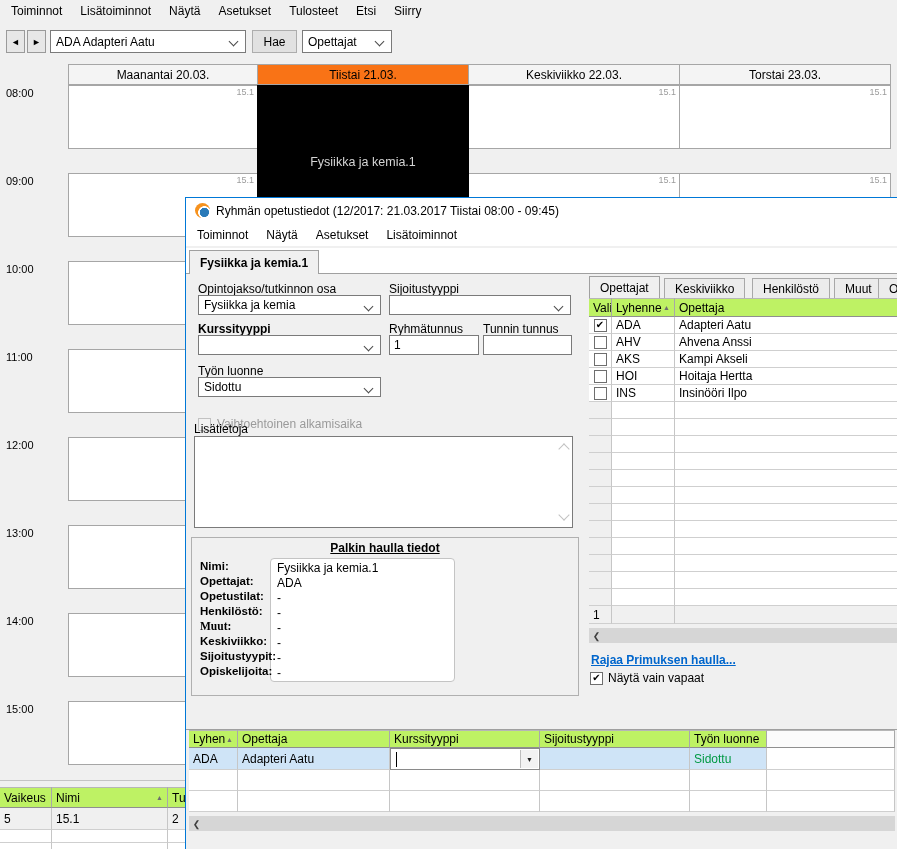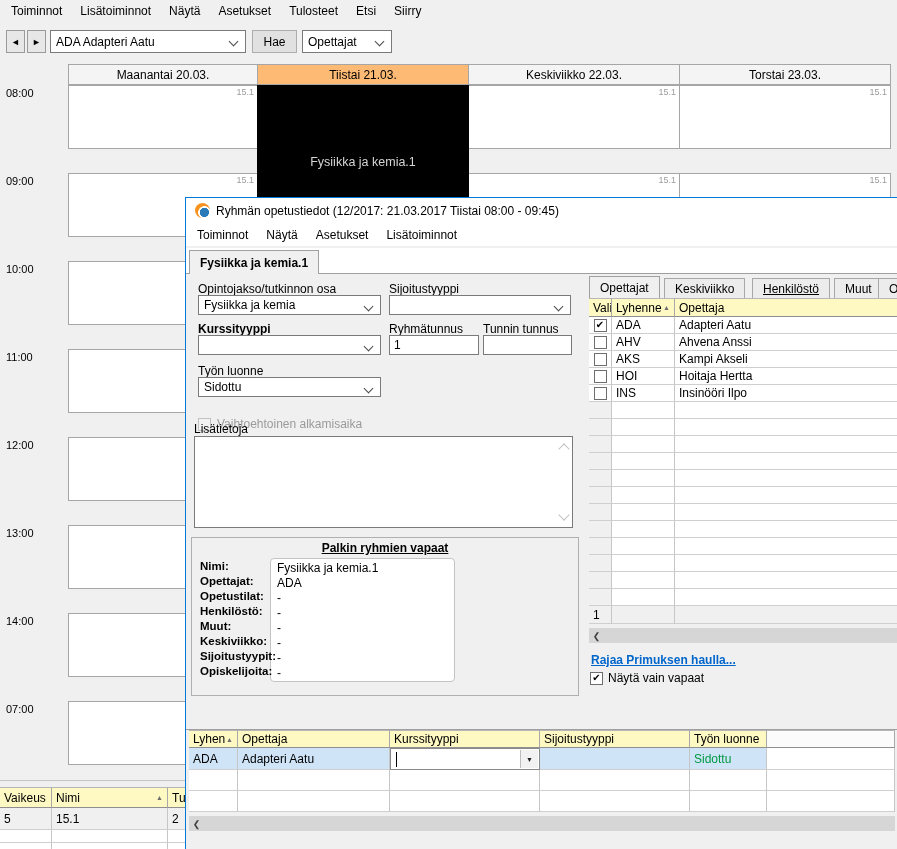--- a/index.html
+++ b/index.html
@@ -22,28 +22,28 @@
     display:flex;align-items:center;padding:0 20px 0 5px;white-space:nowrap;overflow:hidden;}
   .chev{position:absolute;right:8px;top:7px;width:6px;height:6px;
     border-right:1.5px solid #4a4a4a;border-bottom:1.5px solid #4a4a4a;transform:rotate(45deg);}
   .tin{position:absolute;background:#fff;border:1px solid #7a7a7a;box-sizing:border-box;
     display:flex;align-items:center;padding:0 4px;}
   .flabel{position:absolute;white-space:nowrap;}
   .flabel.bold{font-weight:bold;}
   
   .day-head{position:absolute;top:64px;height:21px;background:#f4f4f4;border:1px solid #a6a6a6;
     box-sizing:border-box;display:flex;align-items:center;justify-content:center;}
-  .day-head.sel{background:#fdba74;}
+  .day-head.sel{background:#f97316;}
   .time-label{position:absolute;left:6px;width:54px;font-size:11px;}
   .cal-cell{position:absolute;background:#fff;border:1px solid #a6a6a6;box-sizing:border-box;}
   .cell-tag{position:absolute;top:1px;right:3px;font-size:9px;color:#9c9c9c;}
   .event{position:absolute;background:#000;color:#d4d4d4;display:flex;align-items:center;
     justify-content:center;font-size:12.5px;z-index:2;}
   
-  .hcell{position:absolute;background:#fef9c3;border-top:1px solid #b6b6b6;border-right:1px solid #a8a8a8;
+  .hcell{position:absolute;background:#bef264;border-top:1px solid #b6b6b6;border-right:1px solid #a8a8a8;
     border-bottom:1px solid #8f8f8f;box-sizing:border-box;display:flex;align-items:center;padding:0 4px;white-space:nowrap;overflow:hidden;}
   .dcell{position:absolute;background:#fff;border-right:1px solid #c6c6c6;border-bottom:1px solid #cfcfcf;
     box-sizing:border-box;display:flex;align-items:center;padding:0 4px;white-space:nowrap;overflow:hidden;}
   .sort{margin-left:auto;font-size:7px;color:#6e6e6e;}
   
   .cb{width:13px;height:13px;background:#fff;border:1px solid #6e6e6e;box-sizing:border-box;
     display:inline-flex;align-items:center;justify-content:center;font-size:10px;line-height:10px;flex:none;}
   .cb.disabled{border-color:#c2c2c2;background:#f2f2f2;}
   
   .dlg{position:absolute;left:185px;top:197px;width:712px;height:652px;background:#f0f0f0;
@@ -199,21 +199,21 @@
       </div>
       <div class="cal-cell" style="left: 257px; top: 613px; width: 212px; height: 64px;">
         <div class="cell-tag">15.1</div>
       </div>
       <div class="cal-cell" style="left: 468px; top: 613px; width: 212px; height: 64px;">
         <div class="cell-tag">15.1</div>
       </div>
       <div class="cal-cell" style="left: 679px; top: 613px; width: 212px; height: 64px;">
         <div class="cell-tag">15.1</div>
       </div>
-      <div class="time-label" style="top: 703px;">07:00</div>
+      <div class="time-label" style="top: 703px;">15:00</div>
       <div class="cal-cell" style="left: 68px; top: 701px; width: 190px; height: 64px;">
         <div class="cell-tag">15.1</div>
       </div>
       <div class="cal-cell" style="left: 257px; top: 701px; width: 212px; height: 64px;">
         <div class="cell-tag">15.1</div>
       </div>
       <div class="cal-cell" style="left: 468px; top: 701px; width: 212px; height: 64px;">
         <div class="cell-tag">15.1</div>
       </div>
       <div class="cal-cell" style="left: 679px; top: 701px; width: 212px; height: 64px;">
@@ -297,46 +297,46 @@
     <span style="color:#9a9a9a;">Vaihtoehtoinen alkamisaika</span>
   </div>
 
   <div class="flabel" style="left:8px;top:224px;">Lisätietoja</div>
   <div class="txtarea" style="left:8px;top:238px;width:379px;height:92px;">
     <span class="ta-chev up"></span>
     <span class="ta-chev dn"></span>
   </div>
 
   <div class="groupbox" id="groupbox" style="left:5px;top:339px;width:388px;height:159px;">
-    <div class="gb-title">Palkin ryhmien vapaat</div>
+    <div class="gb-title">Palkin haulla tiedot</div>
     <div class="gb-values" id="gb-values" style="left:78px;top:20px;width:185px;height:124px;">
         <div class="gb-val">Fysiikka ja kemia.1</div>
         <div class="gb-val">ADA</div>
         <div class="gb-val">-</div>
         <div class="gb-val">-</div>
         <div class="gb-val">-</div>
         <div class="gb-val">-</div>
         <div class="gb-val">-</div>
         <div class="gb-val">-</div>
       </div>
   <div class="gb-label" style="top: 22px;">Nimi:</div>
       <div class="gb-label" style="top: 37px;">Opettajat:</div>
       <div class="gb-label" style="top: 52px;">Opetustilat:</div>
       <div class="gb-label" style="top: 67px;">Henkilöstö:</div>
-      <div class="gb-label" style="top: 82px;">Muut:</div>
+      <div class="gb-label" style="top: 82px; font-family: Liberation Serif, serif;">Muut:</div>
       <div class="gb-label" style="top: 97px;">Keskiviikko:</div>
       <div class="gb-label" style="top: 112px;">Sijoitustyypit:</div>
       <div class="gb-label" style="top: 127px;">Opiskelijoita:</div>
     </div>
 
   <div id="res-panel">
       <div class="strip" style="left: 403px; top: 78px; width: 309px; height: 22px;"></div>
       <div class="tab-active" style="left: 403px; top: 78px; height: 22px;">Opettajat</div>
       <div class="tab-idle" style="left: 478px; top: 80px; height: 20px;">Keskiviikko</div>
-      <div class="tab-idle" style="left: 566px; top: 80px; height: 20px; text-decoration: underline;">Henkilöstö</div>
+      <div class="tab-idle" style="left: 566px; top: 80px; height: 20px;">Henkilöstö</div>
       <div class="tab-idle" style="left: 648px; top: 80px; height: 20px;">Muut</div>
       <div class="tab-idle" style="left: 692px; top: 80px; height: 20px;">Opiskelijat</div>
       <div class="hcell" style="left: 403px; top: 100px; width: 23px; height: 19px;">Vali</div>
       <div class="hcell" style="left: 426px; top: 100px; width: 63px; height: 19px;">Lyhenne<div class="sort">▲</div></div>
       <div class="hcell" style="left: 489px; top: 100px; width: 226px; height: 19px;">Opettaja</div>
       <div class="dcell" style="left: 403px; top: 119px; width: 23px; height: 17px; justify-content: center; padding: 0px;">
         <div class="cb checked">✔</div>
       </div>
       <div class="dcell" style="left: 426px; top: 119px; width: 63px; height: 17px;">ADA</div>
       <div class="dcell" style="left: 489px; top: 119px; width: 226px; height: 17px;">Adapteri Aatu</div>

